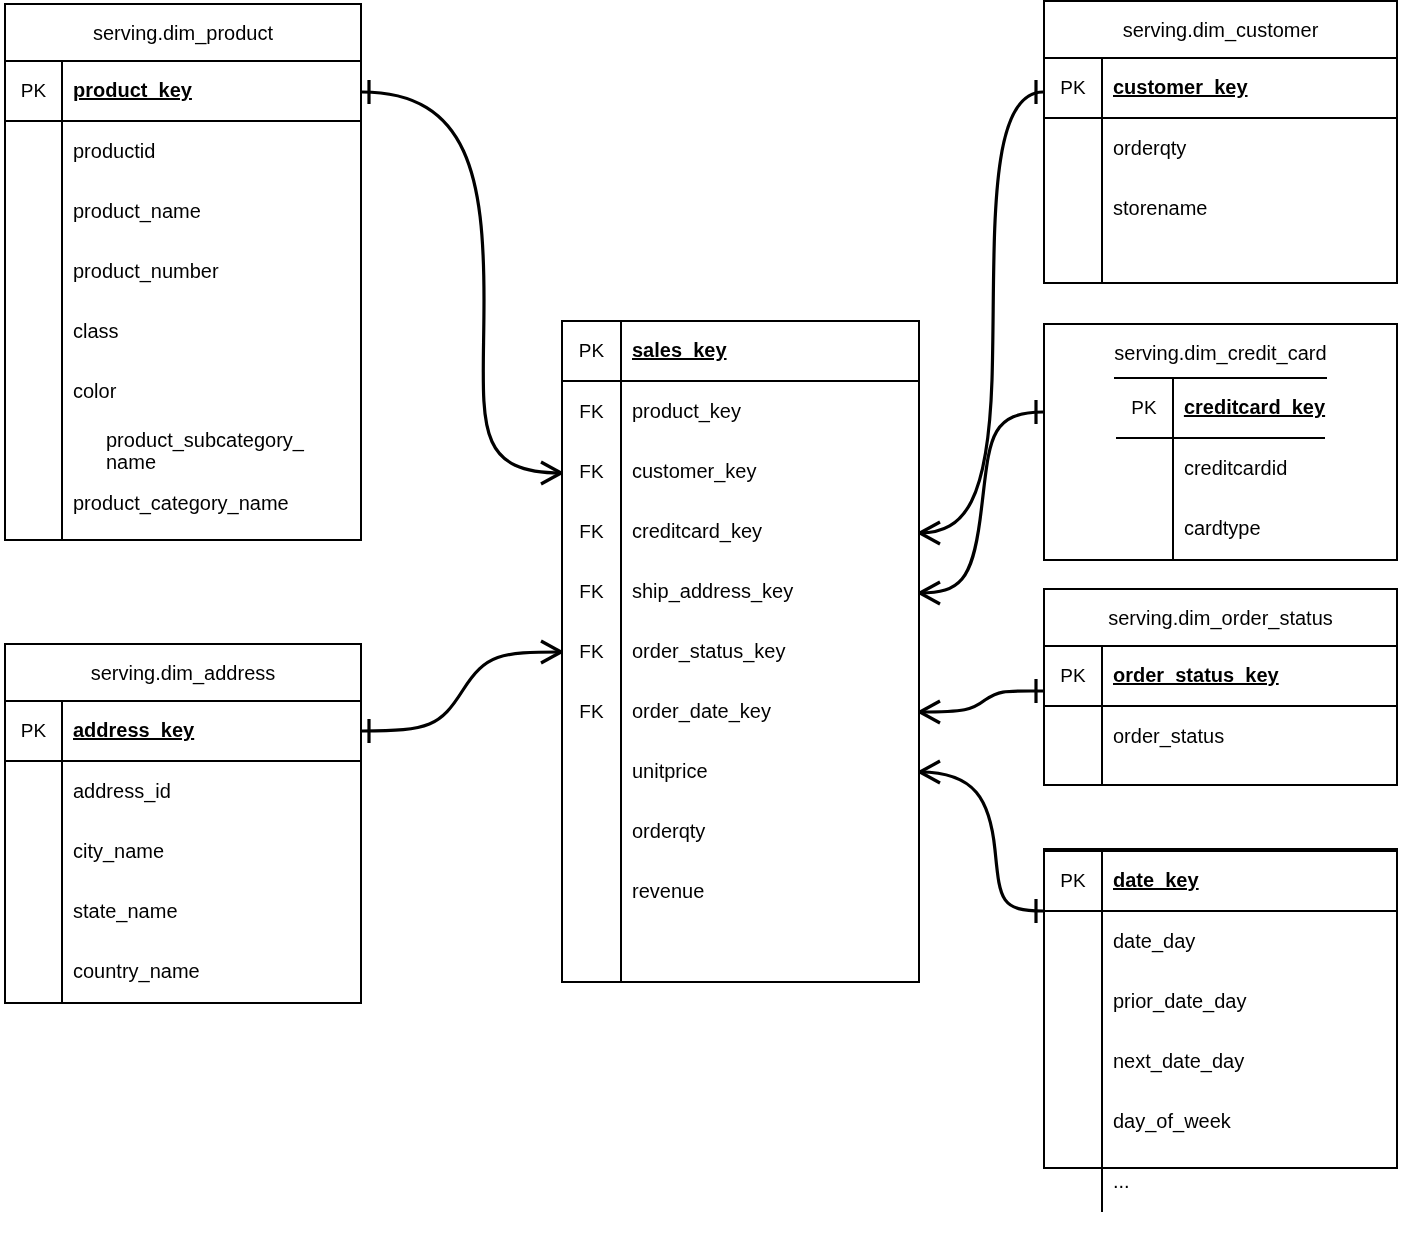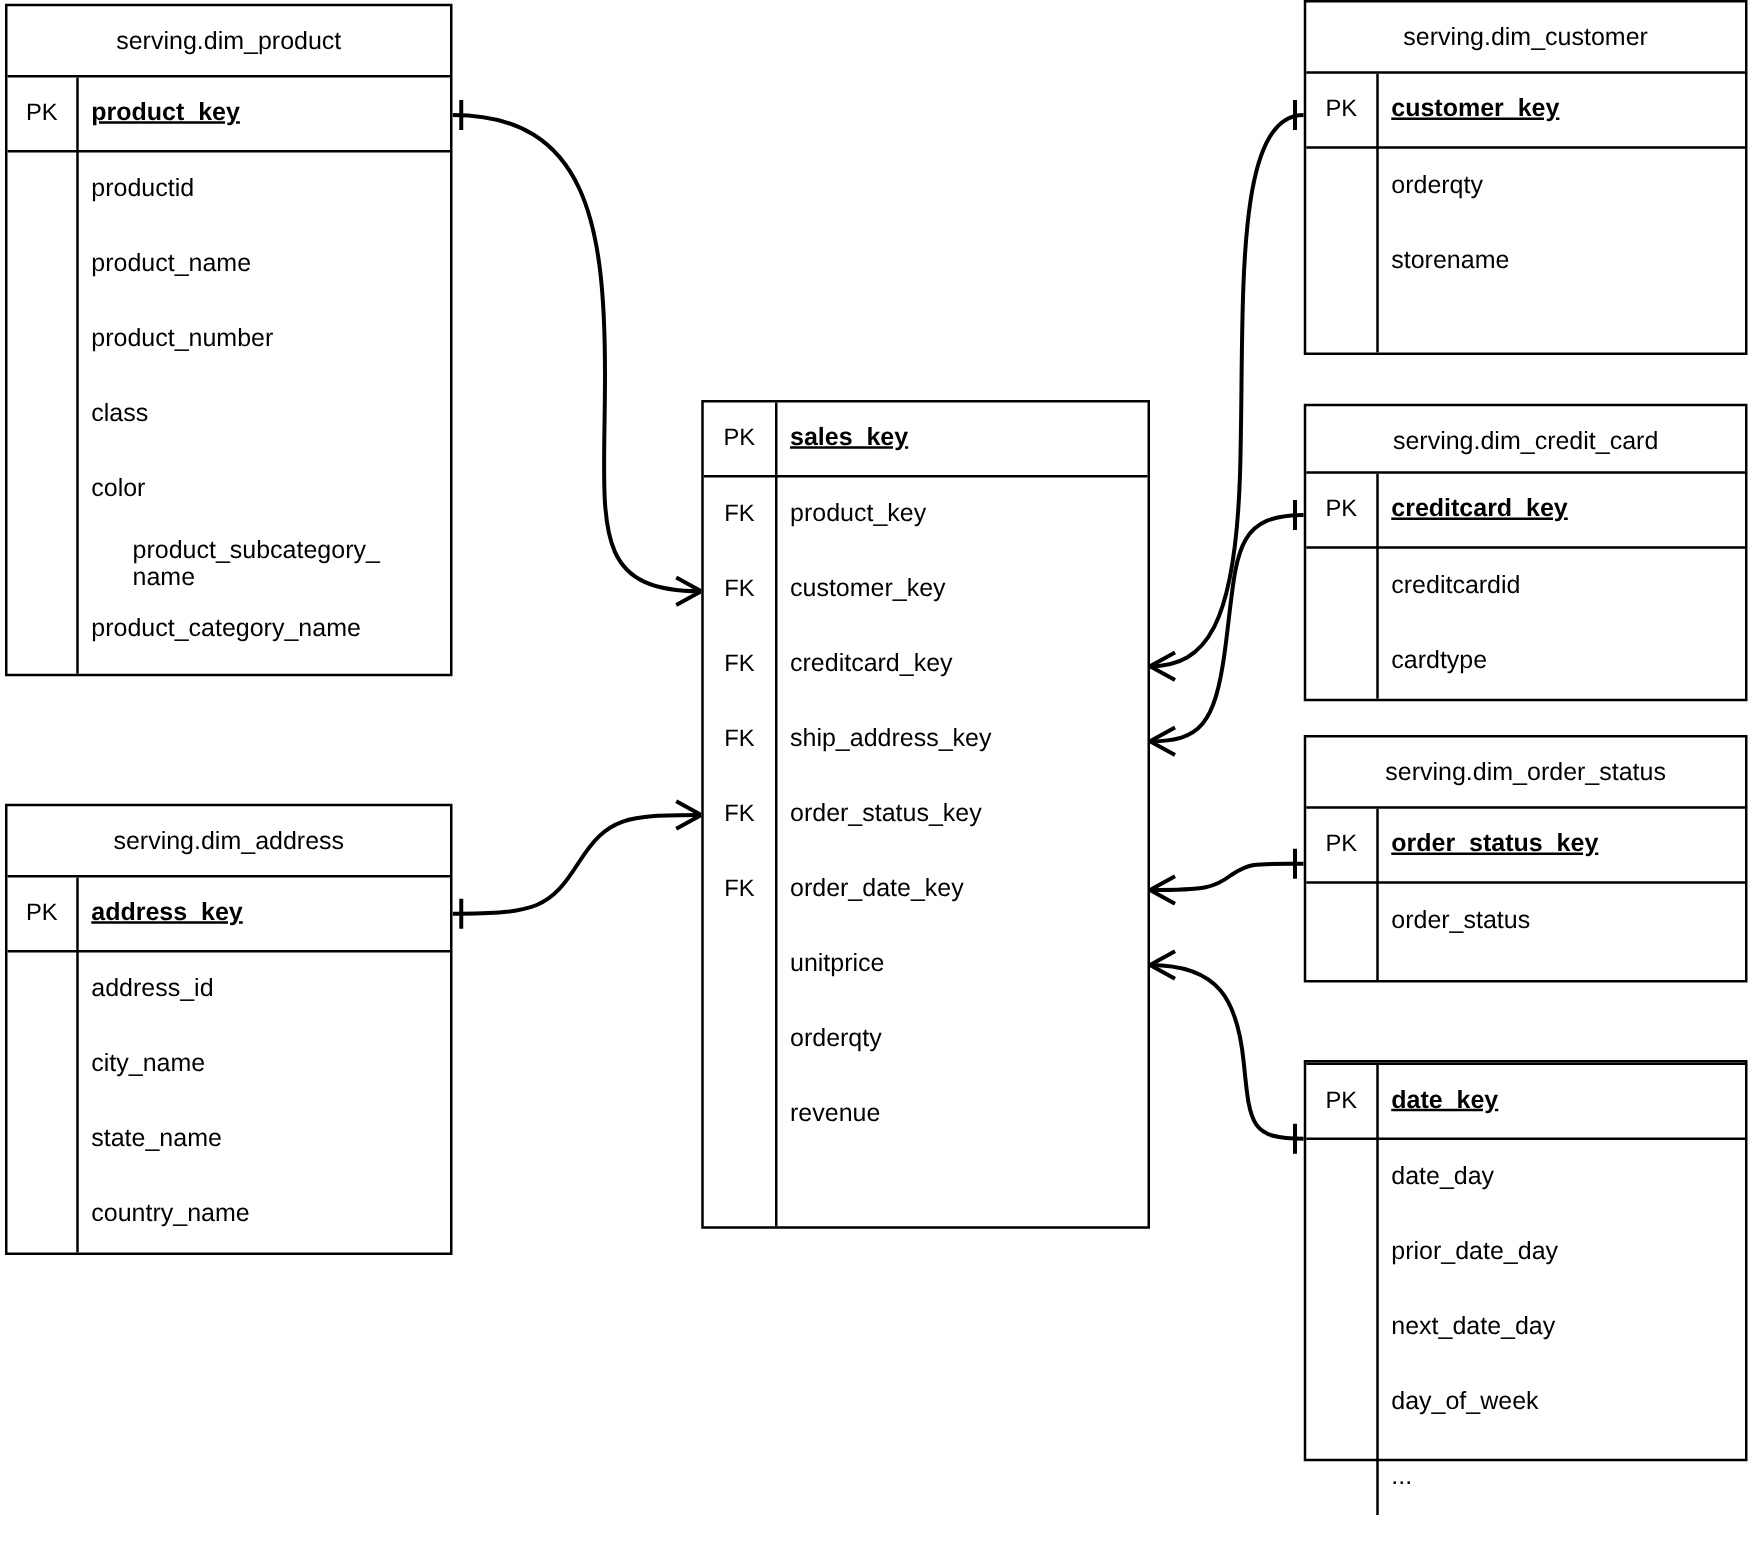--- a/index.html
+++ b/index.html
@@ -279,21 +279,21 @@
         <span class="fieldname">orderqty</span>
       </div>
       <div class="row">
         <span class="keytag" style="width:56px;"></span>
         <span class="fieldname">storename</span>
       </div>
       <div class="spacer"></div>
     </div>
   </div>
 
-  <div class="entity" style="left:1043px; top:323px; width:355px; height:238px;">
+  <div class="entity" style="left:1043px; top:323px; width:355px; height:238px;align-items:center;">
     <div class="entity-title">serving.dim_credit_card</div>
     <div class="entity-body">
       <div class="keycol-line" style="left:56px;"></div>
       <div class="row pk-row">
         <span class="keytag" style="width:56px;">PK</span>
         <span class="fieldname">creditcard_key</span>
       </div>
       <div class="row">
         <span class="keytag" style="width:56px;"></span>
         <span class="fieldname">creditcardid</span>

